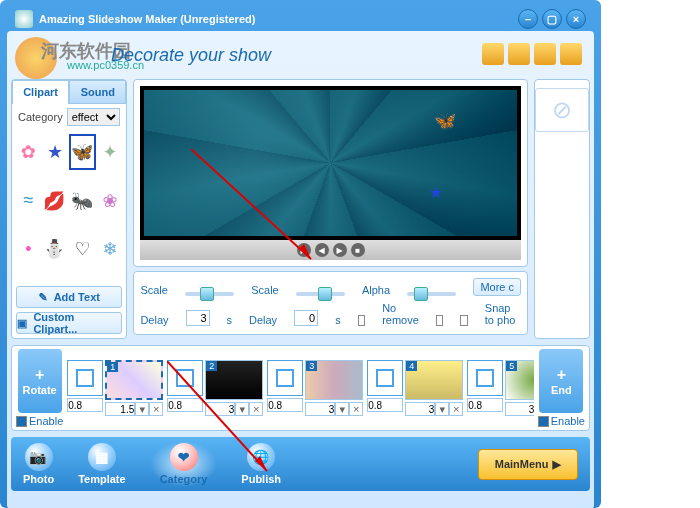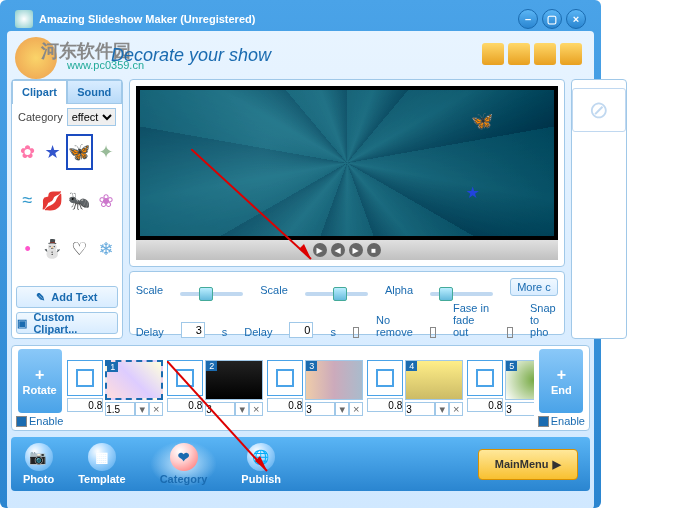--- a/index.html
+++ b/index.html
@@ -50,27 +50,27 @@
 .timeline{margin-top:6px;height:86px;background:#fff;border:1px solid #a0c8e8;border-radius:4px;display:flex;align-items:center;padding:4px;gap:4px}
 .end-btn{width:44px;height:64px;background:linear-gradient(#8ac8f8,#4aa3e8);border-radius:4px;display:flex;flex-direction:column;align-items:center;justify-content:center;color:#fff;font-weight:bold;cursor:pointer;position:relative}
 .end-btn .plus{font-size:16px}
 .enable-row{display:flex;align-items:center;gap:2px;color:#1a6bb0;font-size:10px}
 .end-cell{display:flex;flex-direction:column;align-items:center;gap:2px}
 .slides{flex:1;display:flex;gap:4px;overflow:hidden;align-items:center}
 .slide-pair{display:flex;gap:2px;align-items:flex-start}
 .trans{width:36px}
 .trans-thumb{width:36px;height:36px;border:1px solid #4aa3e8;background:#fff;display:flex;align-items:center;justify-content:center;color:#4aa3e8;cursor:pointer}
 .trans-thumb .sq{width:18px;height:18px;border:2px solid #4aa3e8}
-.trans-val{width:36px;height:14px;border:1px solid #a0c8e8;font-size:10px;text-align:right;margin-top:2px;line-height:14px}
+.trans-val{width:36px;height:14px;border:1px solid #a0c8e8;font-size:10px;text-align:left;margin-top:2px;line-height:14px}
 .slide{width:58px;position:relative}
 .slide-thumb{width:58px;height:40px;border:1px solid #a0c8e8;background:#eee;position:relative;cursor:pointer;overflow:hidden}
 .slide-thumb.sel{border:2px dashed #1a6bb0}
 .slide-num{position:absolute;top:0;left:0;background:#1a6bb0;color:#fff;font-size:9px;padding:0 3px}
 .slide-ctrl{display:flex;margin-top:2px}
-.slide-ctrl input{width:30px;height:14px;border:1px solid #a0c8e8;font-size:10px;text-align:left}
+.slide-ctrl input{width:30px;height:14px;border:1px solid #a0c8e8;font-size:10px;text-align:right}
 .slide-ctrl .x{width:14px;height:14px;border:1px solid #a0c8e8;text-align:center;line-height:12px;cursor:pointer;color:#666}
 .slide-ctrl .dd{width:14px;height:14px;border:1px solid #a0c8e8;text-align:center;line-height:12px;cursor:pointer;color:#666}
 .bottom-bar{margin-top:6px;height:54px;background:linear-gradient(#5ab5f5,#2a85d0);border-radius:4px;display:flex;align-items:center;padding:0 12px;gap:24px;position:relative}
 .nav-item{display:flex;flex-direction:column;align-items:center;color:#fff;font-weight:bold;cursor:pointer;gap:2px}
 .nav-icon{width:28px;height:28px;border-radius:50%;background:radial-gradient(circle at 35% 30%,#fff,#a8d8ff 40%,#4aa3e8);display:flex;align-items:center;justify-content:center;font-size:14px}
 .nav-item.active .nav-icon{background:radial-gradient(circle at 35% 30%,#fff,#ffd0d0 40%,#ff6a6a)}
 .nav-item.active{background:radial-gradient(ellipse at center,#c8e8ff,transparent 70%);border-radius:30px;padding:2px 10px;color:#1a6bb0}
 .main-menu{margin-left:auto;padding:8px 16px;background:linear-gradient(#ffe89a,#f8c030);border:1px solid #d89000;border-radius:4px;font-weight:bold;font-size:13px;cursor:pointer;display:flex;align-items:center;gap:4px;color:#333}
 .arrow{position:absolute;pointer-events:none}
 .arrow.a1{left:184px;top:118px;width:130px;height:120px}
@@ -173,21 +173,20 @@
           <div class="crow">
             <span>Delay</span>
             <input class="num" value="3" style="">
             <span>s</span>
             <span>Delay</span>
             <input class="num" value="0" style="">
             <span>s</span>
             <span class="chk"></span>
             <span>No remove</span>
             <span class="chk"></span>
-            <span>Fase in fade out</span>
             <span class="chk"></span>
             <span>Snap to pho</span>
           </div>
         </div>
       </div>
 
       <div class="right-panel">
         <div class="noimg">⊘</div>
       </div>
     </div>

